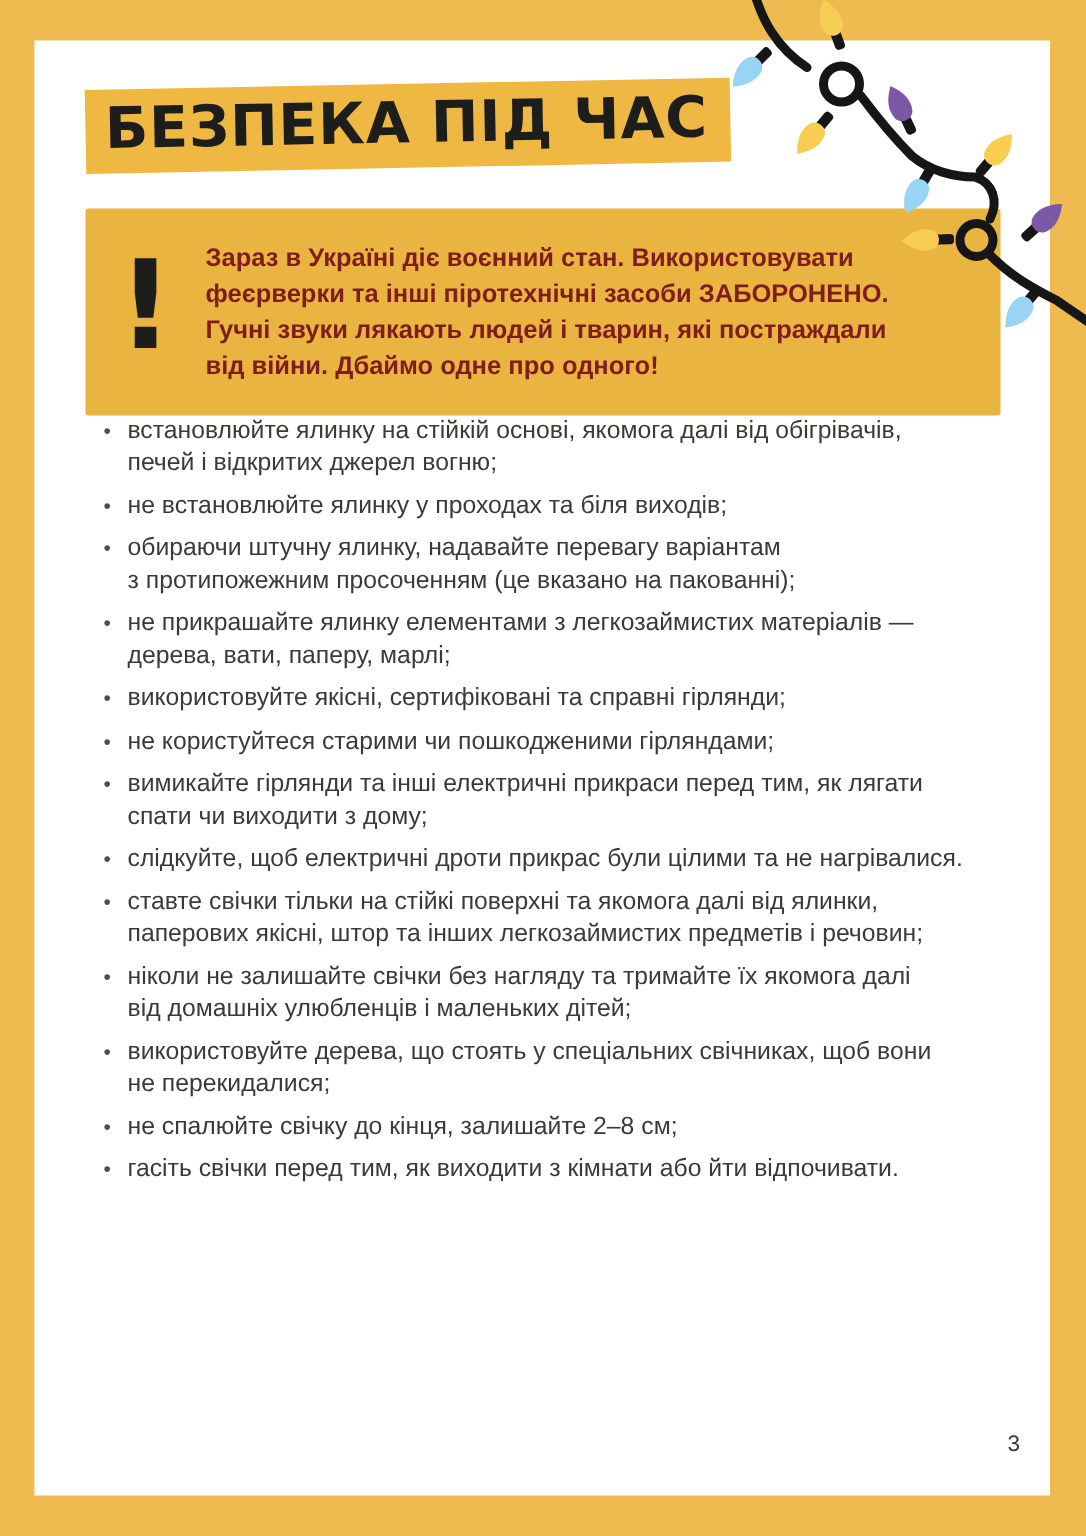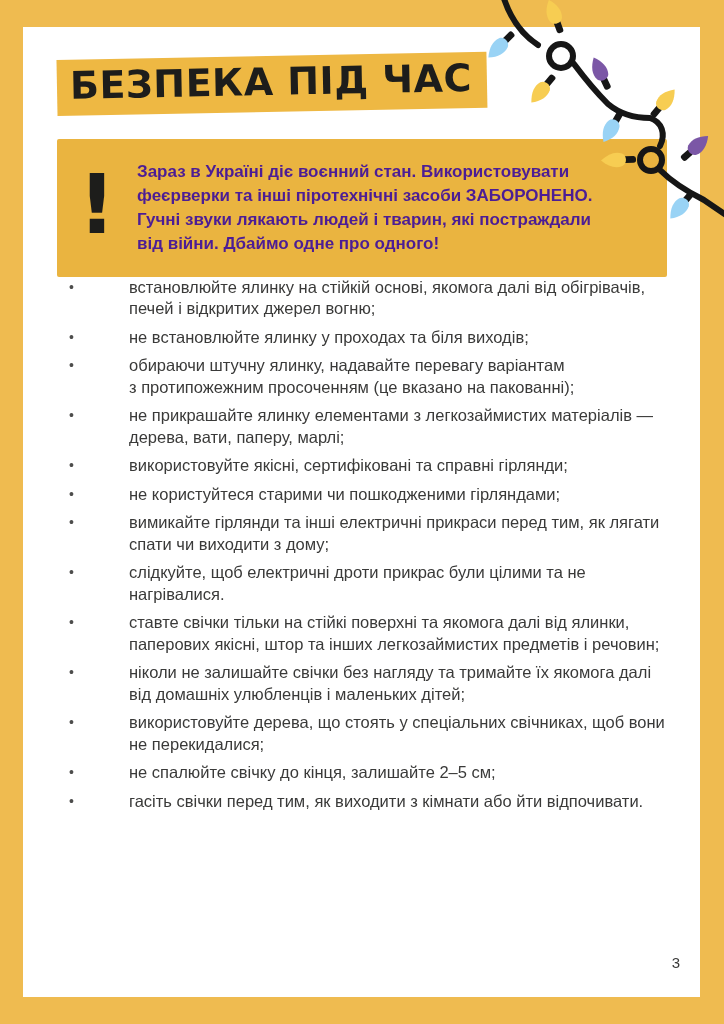--- a/index.html
+++ b/index.html
@@ -50,21 +50,21 @@
     font-size:82px;
     line-height:0.95;
     color:#1D1D1B;
     transform:translateY(-3px);
   }
   .warning-text{
     flex:1;
     font-weight:bold;
     font-size:17px;
     line-height:24px;
-    color:#4c1d95;
+    color:#7f1d1d;
     white-space:pre-line;
   }
   
   .sections{margin:0 28px 0 38px;}
   .sec-h{
     font-size:18px;
     font-weight:bold;
     color:#1D1D1B;
     margin:23px 0 10px 0;
   }
@@ -76,21 +76,21 @@
     line-height:21.5px;
     color:#3A3A39;
   }
   .dot{
     flex:0 0 16px;
     margin-left:8px;
     color:#4D4D4C;
     font-size:14px;
     line-height:21.5px;
   }
-  .btxt{flex:1;white-space:pre-line;margin-left:44px;}
+  .btxt{flex:1;white-space:pre-line;}
   
   .page-number{
     position:absolute;
     right:20px;bottom:26px;
     font-size:15px;
     color:#3A3A39;
   }
   
   .garland{
     position:absolute;
@@ -183,21 +183,21 @@
   </li>
 
   <li class="bitem">
     <span class="dot">•</span>
     <span class="btxt">використовуйте дерева, що стоять у спеціальних свічниках, щоб вони
 не перекидалися;</span>
   </li>
 
   <li class="bitem">
     <span class="dot">•</span>
-    <span class="btxt">не спалюйте свічку до кінця, залишайте 2–5 см;</span>
+    <span class="btxt">не спалюйте свічку до кінця, залишайте 2–8 см;</span>
   </li>
 
   <li class="bitem">
     <span class="dot">•</span>
     <span class="btxt">гасіть свічки перед тим, як виходити з кімнати або йти відпочивати.</span>
   </li>
 </ul>
   </section>
 </div>
 

